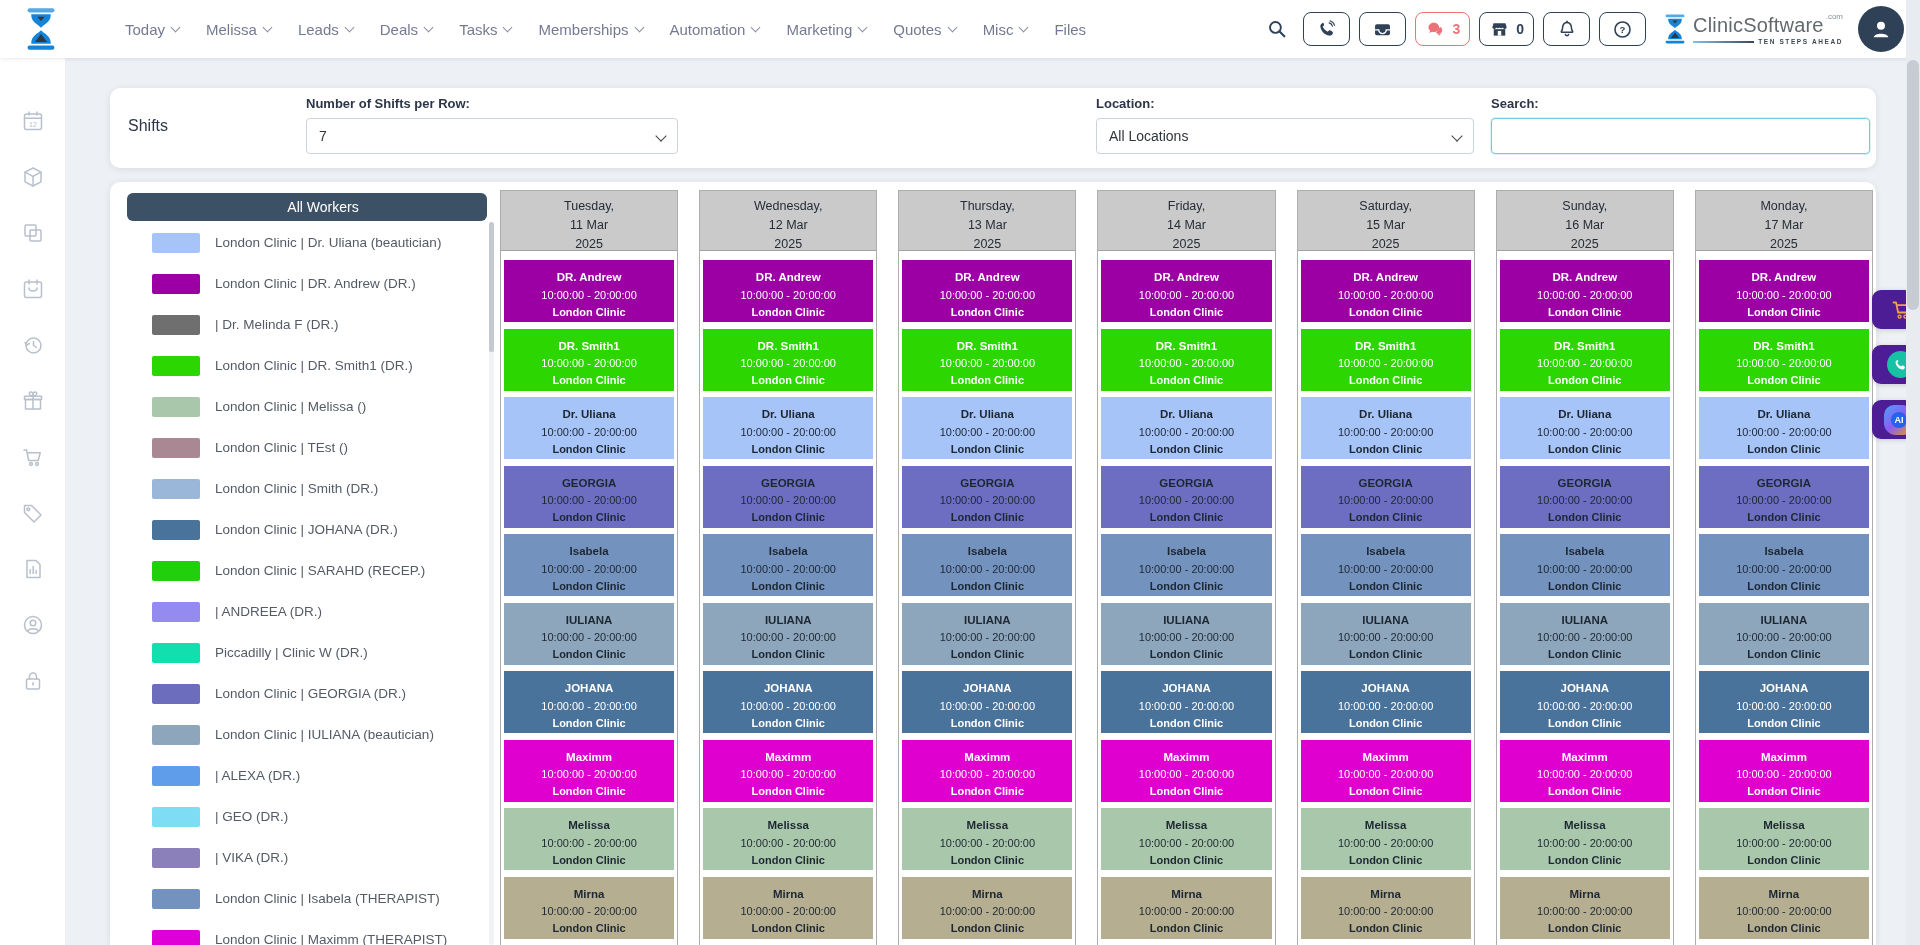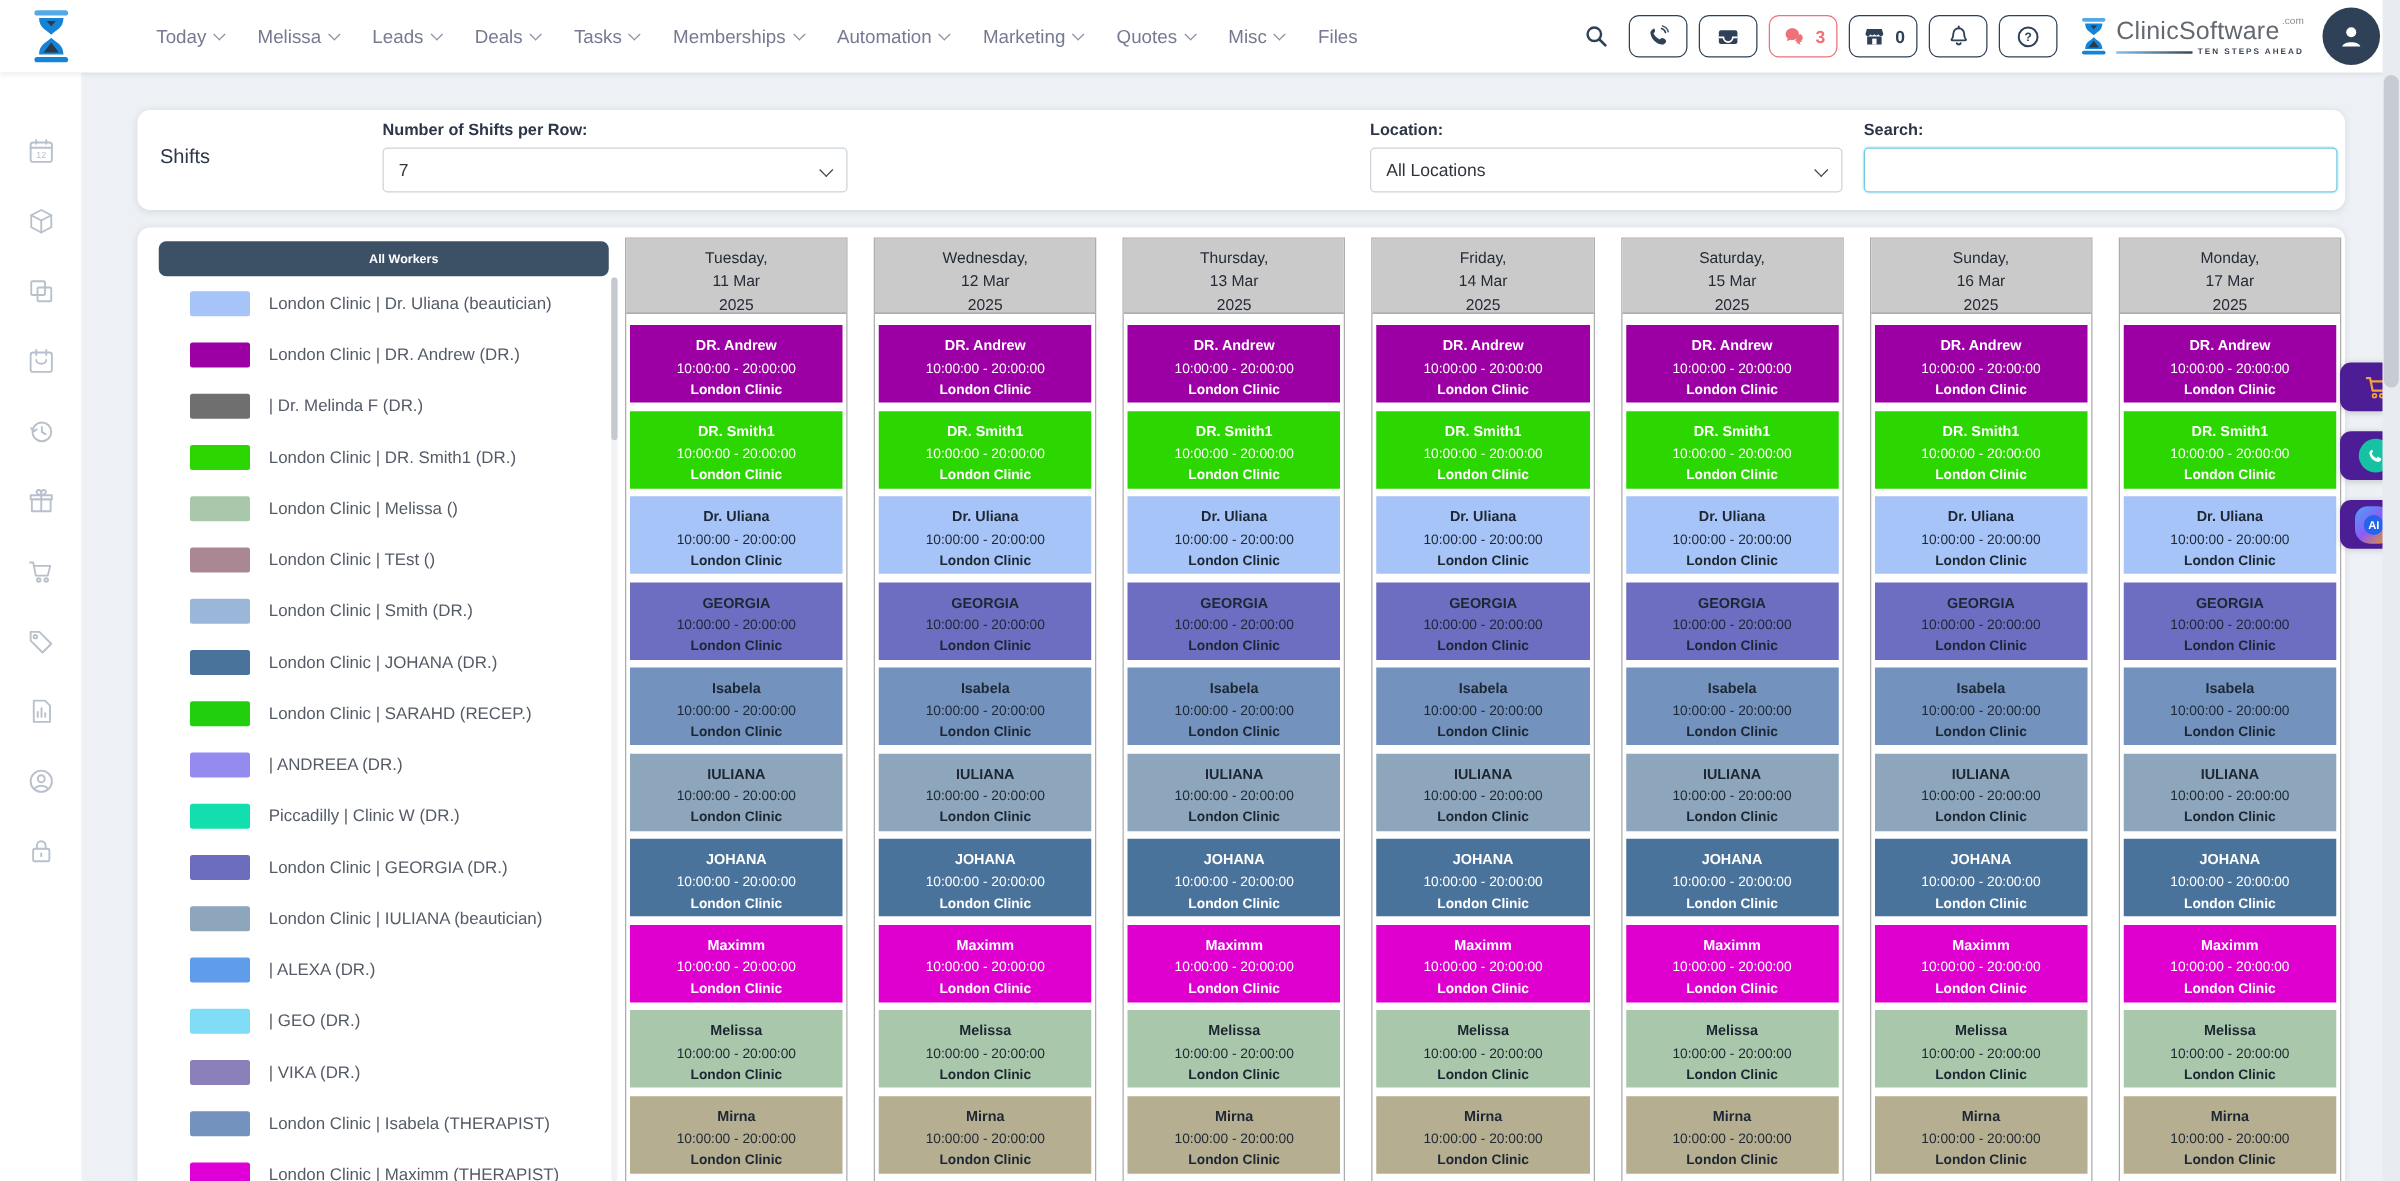--- a/index.html
+++ b/index.html
@@ -56,21 +56,21 @@
   .f2 { left:600px; width:353px; }
   .f3 { left:986px; width:378px; }
   .f4 { left:1381px; width:379px; }
   .search-ctrl { border:1px solid #72cbe4 !important; box-shadow:0 0 0 1px rgba(114,203,228,.25); }
 
   
   .grid-card { position:absolute; left:110px; top:182px; width:1766px; height:763px; background:#fff;
                border-radius:10px 10px 0 0; box-shadow:0 1px 6px rgba(60,70,90,.12); overflow:hidden; }
 
   .workers-head { position:absolute; left:17px; top:11px; width:360px; height:28px; background:#3d5166;
-                  border-radius:6px; color:#fff; font-size:10px; font-weight:700; display:flex;
+                  border-radius:6px; color:#fff; font-size:14px; font-weight:400; display:flex;
                   align-items:center; justify-content:center;padding-left:32px; }
   .workers-list { position:absolute; left:17px; top:40px; width:360px; }
   .worker-row { height:41px; display:flex; align-items:center; cursor:pointer; }
   .swatch { width:48px; height:20px; margin-left:25px; border-radius:2px; flex:none; }
   .worker-label { margin-left:15px; font-size:13.5px; color:#545b66; white-space:nowrap; }
   .w-scroll { position:absolute; left:379px; top:40px; width:5px; height:723px; background:#f1f2f4; border-radius:3px; }
   .w-thumb { position:absolute; left:0; top:0; width:5px; height:130px; background:#c4c9d0; border-radius:3px; cursor:pointer; }
 
   
   .calendar { position:absolute; left:390px; top:8px; width:1373px; height:863px; display:flex; gap:21px; }

